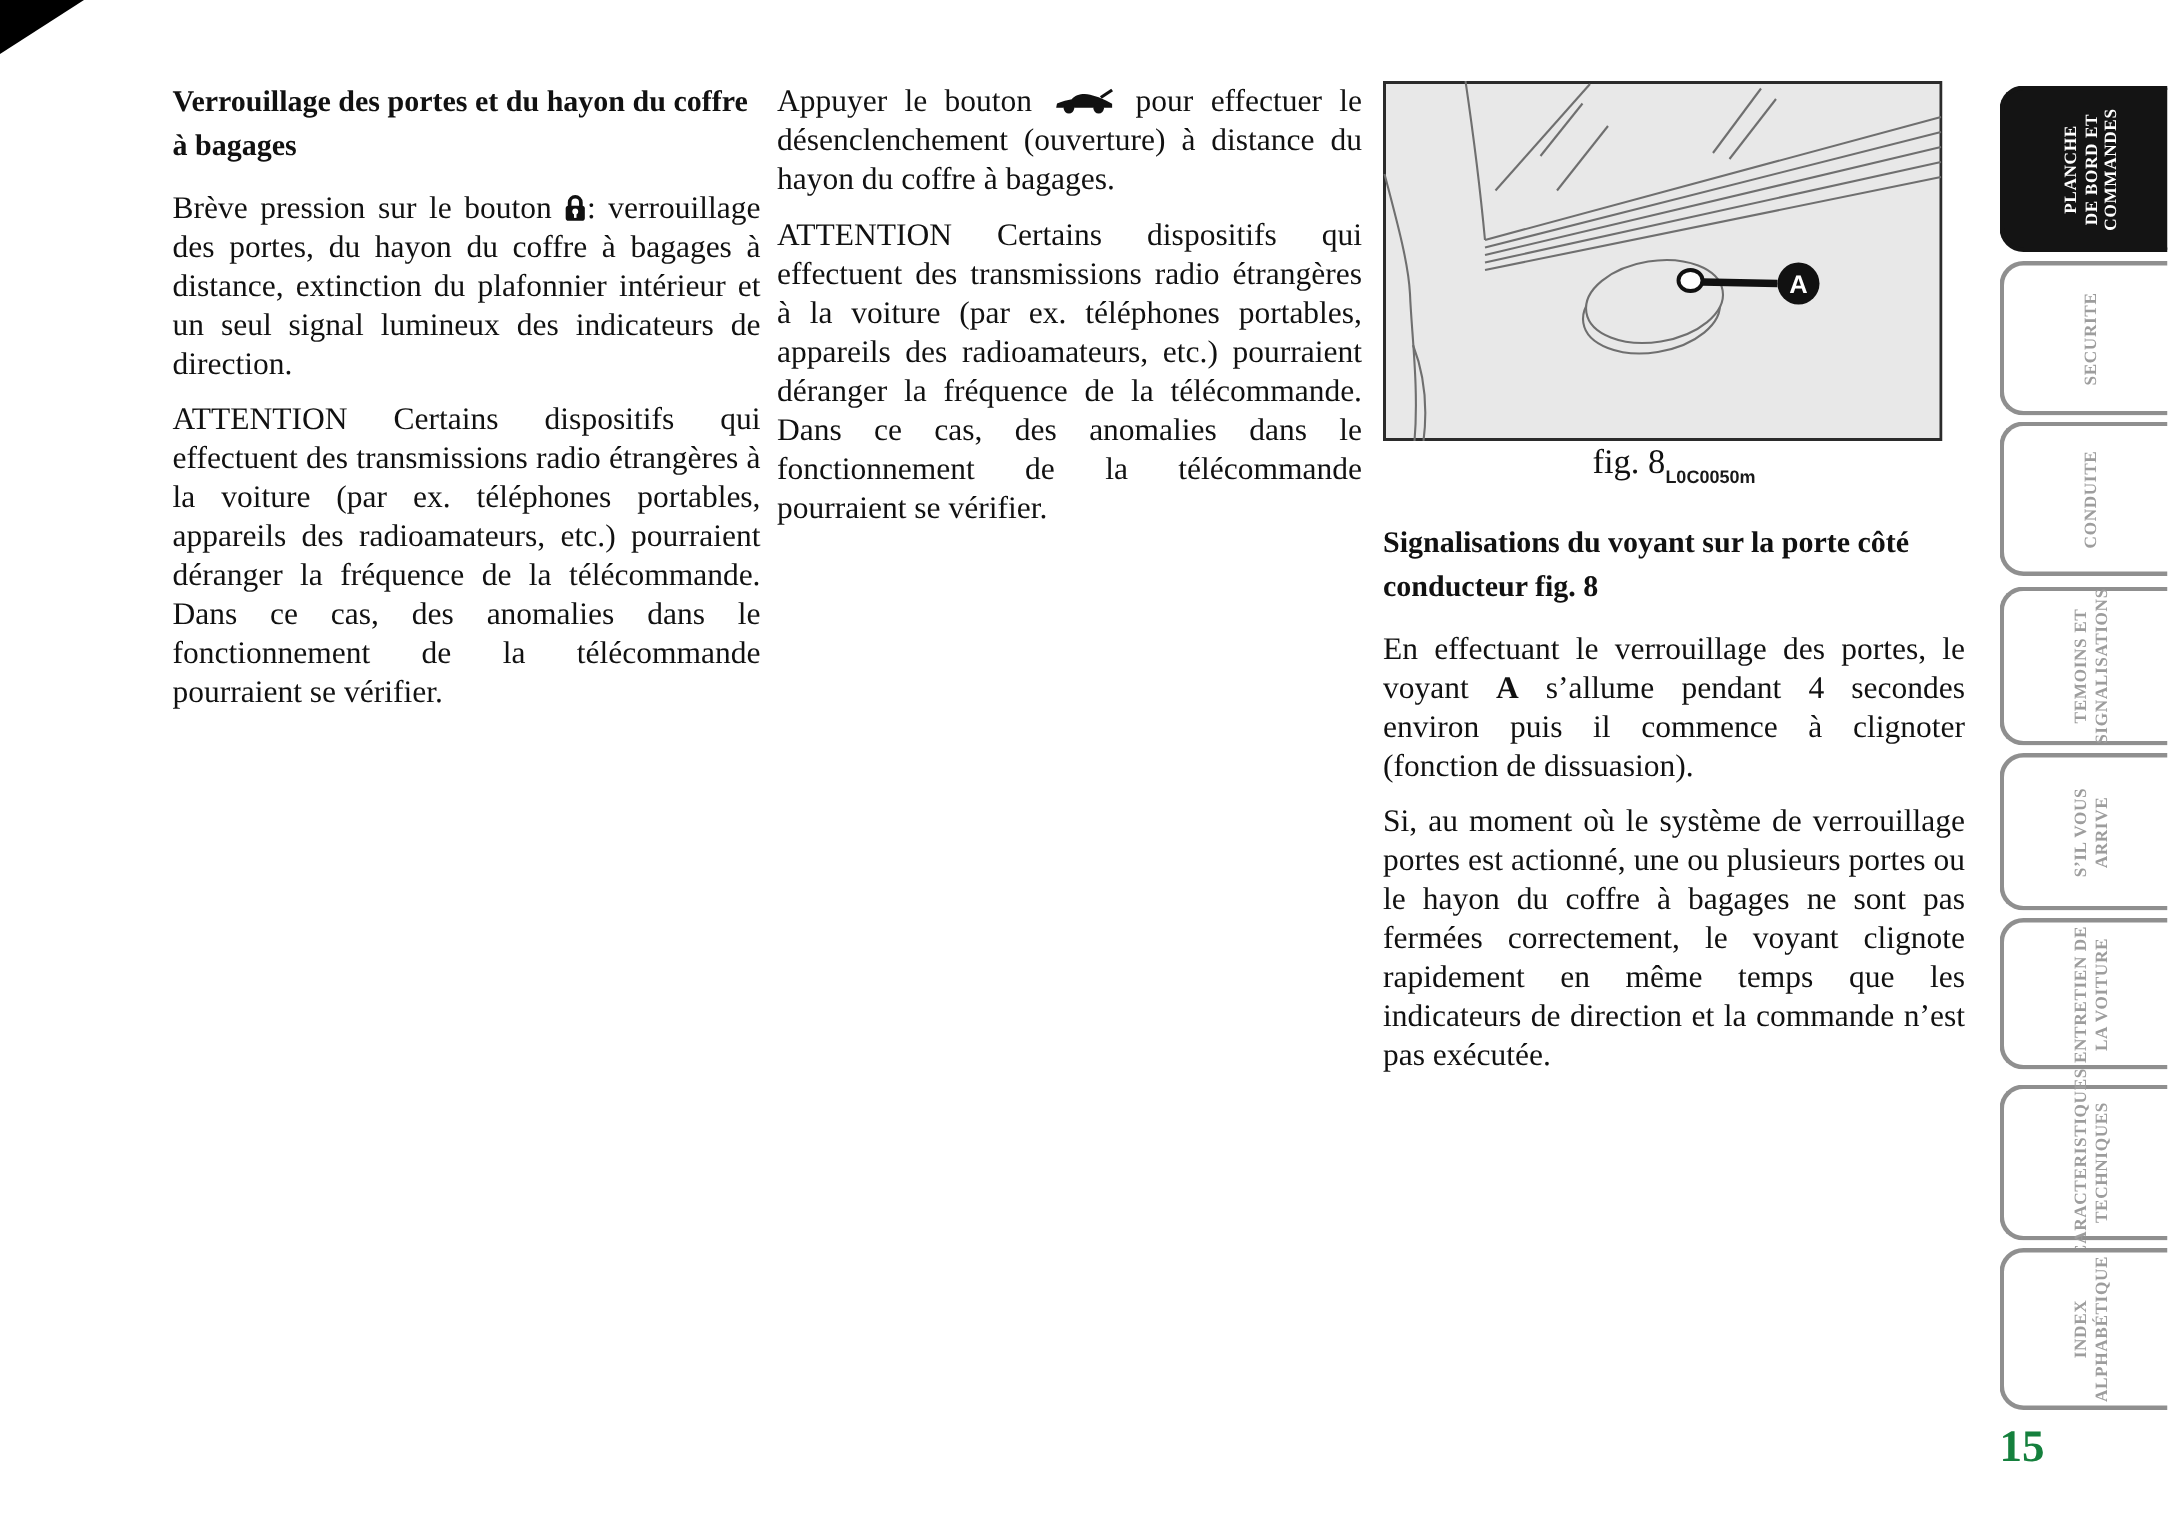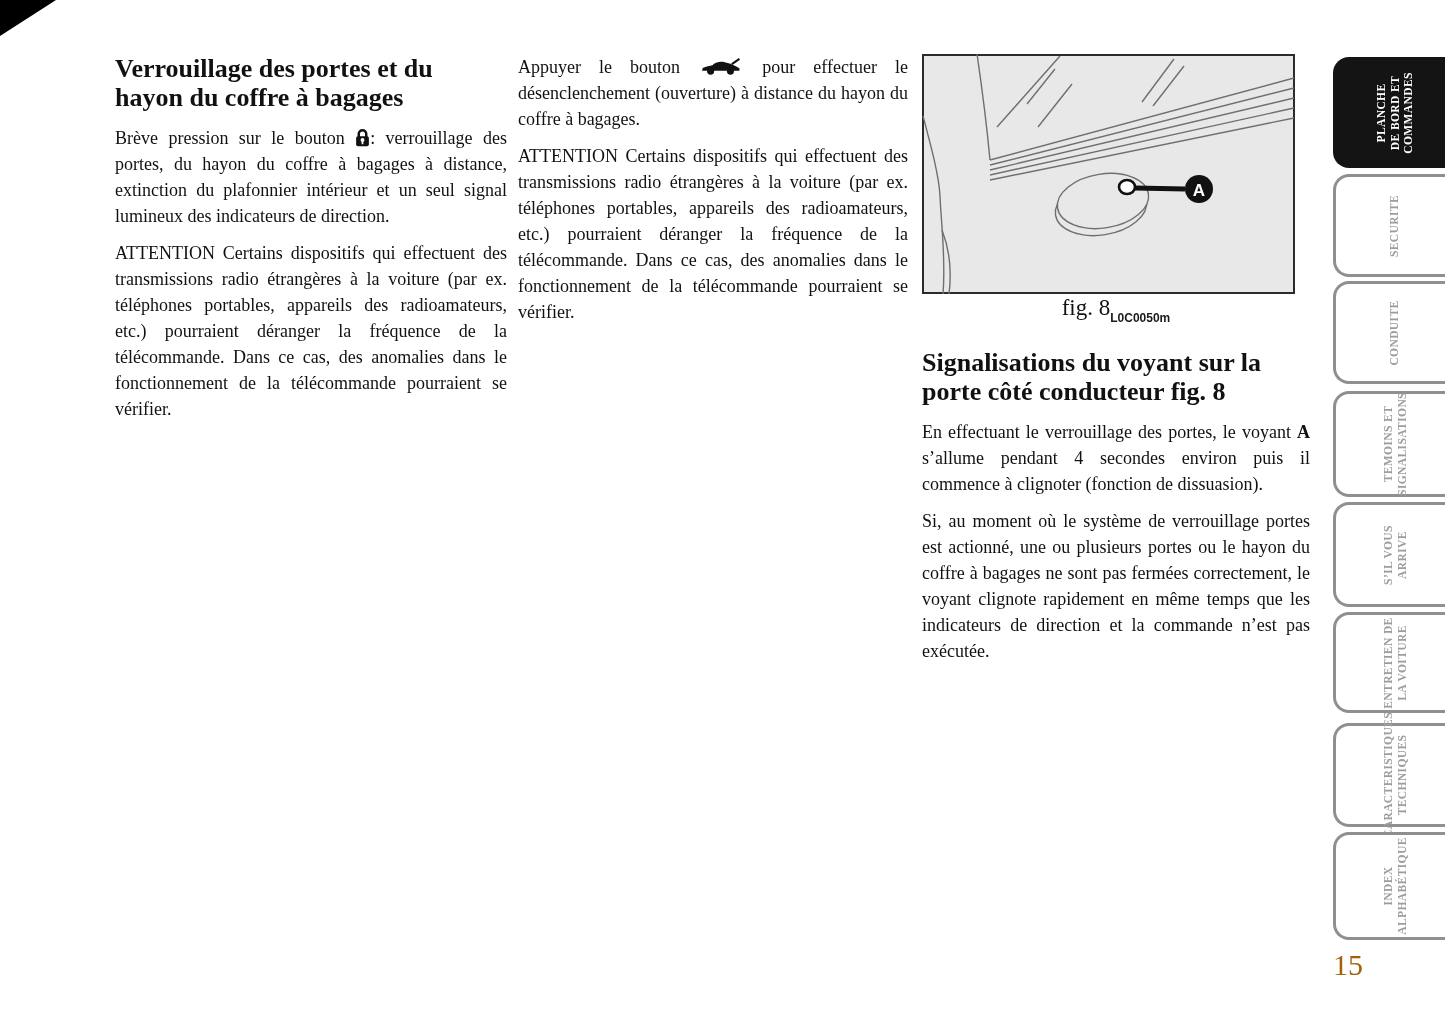--- a/index.html
+++ b/index.html
@@ -9,24 +9,24 @@
   }
   .corner-artifact{
     position:absolute;left:0;top:0;width:56px;height:36px;background:#000;
     clip-path:polygon(0 0,100% 0,0 100%);
   }
   .col{position:absolute;top:54px;text-align:justify;hyphens:auto;}
   .col-left{left:115px;width:392px;}
   .col-mid{left:518px;width:390px;}
   .col-right{left:922px;width:388px;text-align:justify;}
   h2{
-    font-size:26px;line-height:29px;font-weight:bold;margin:0 0 13px 0;
+    font-size:20px;line-height:29px;font-weight:bold;margin:0 0 13px 0;
     text-align:left;hyphens:none;
   }
-  p{font-size:18px;line-height:26px;margin:0 0 11px 0;}
+  p{font-size:21px;line-height:26px;margin:0 0 11px 0;}
   .inline-icon{display:inline-block;vertical-align:-3px;}
   .car-icon{vertical-align:-2px;margin:0 3px;}
   
   figure{margin:0;padding:0;}
   .fig-frame{display:block;}
   .fig-caption-row{
     display:flex;justify-content:center;align-items:flex-start;
     margin-top:1px;
   }
   .fig-caption{font-size:23px;line-height:26px;font-style:normal;}
@@ -45,21 +45,21 @@
   .tab.active{background:#141414;border-color:#141414;}
   .tab-label{
     position:absolute;top:50%;left:50%;
     transform:translate(-50%,-50%) rotate(-90deg);
     white-space:pre-line;text-align:center;
     font-weight:bold;font-size:11.5px;line-height:13.5px;letter-spacing:.4px;
     color:#9d9d9d;width:190px;
   }
   .tab.active .tab-label{color:#ffffff;}
   .page-number{
-    position:absolute;left:1333px;top:948px;font-size:30px;font-weight:normal;color:#a16207;
+    position:absolute;left:1333px;top:948px;font-size:30px;font-weight:bold;color:#15803d;
   }
 </style>
 </head>
 <body>
 
 <div class="page">
 
   <div class="corner-artifact"></div>
 
   <section class="col col-left">

